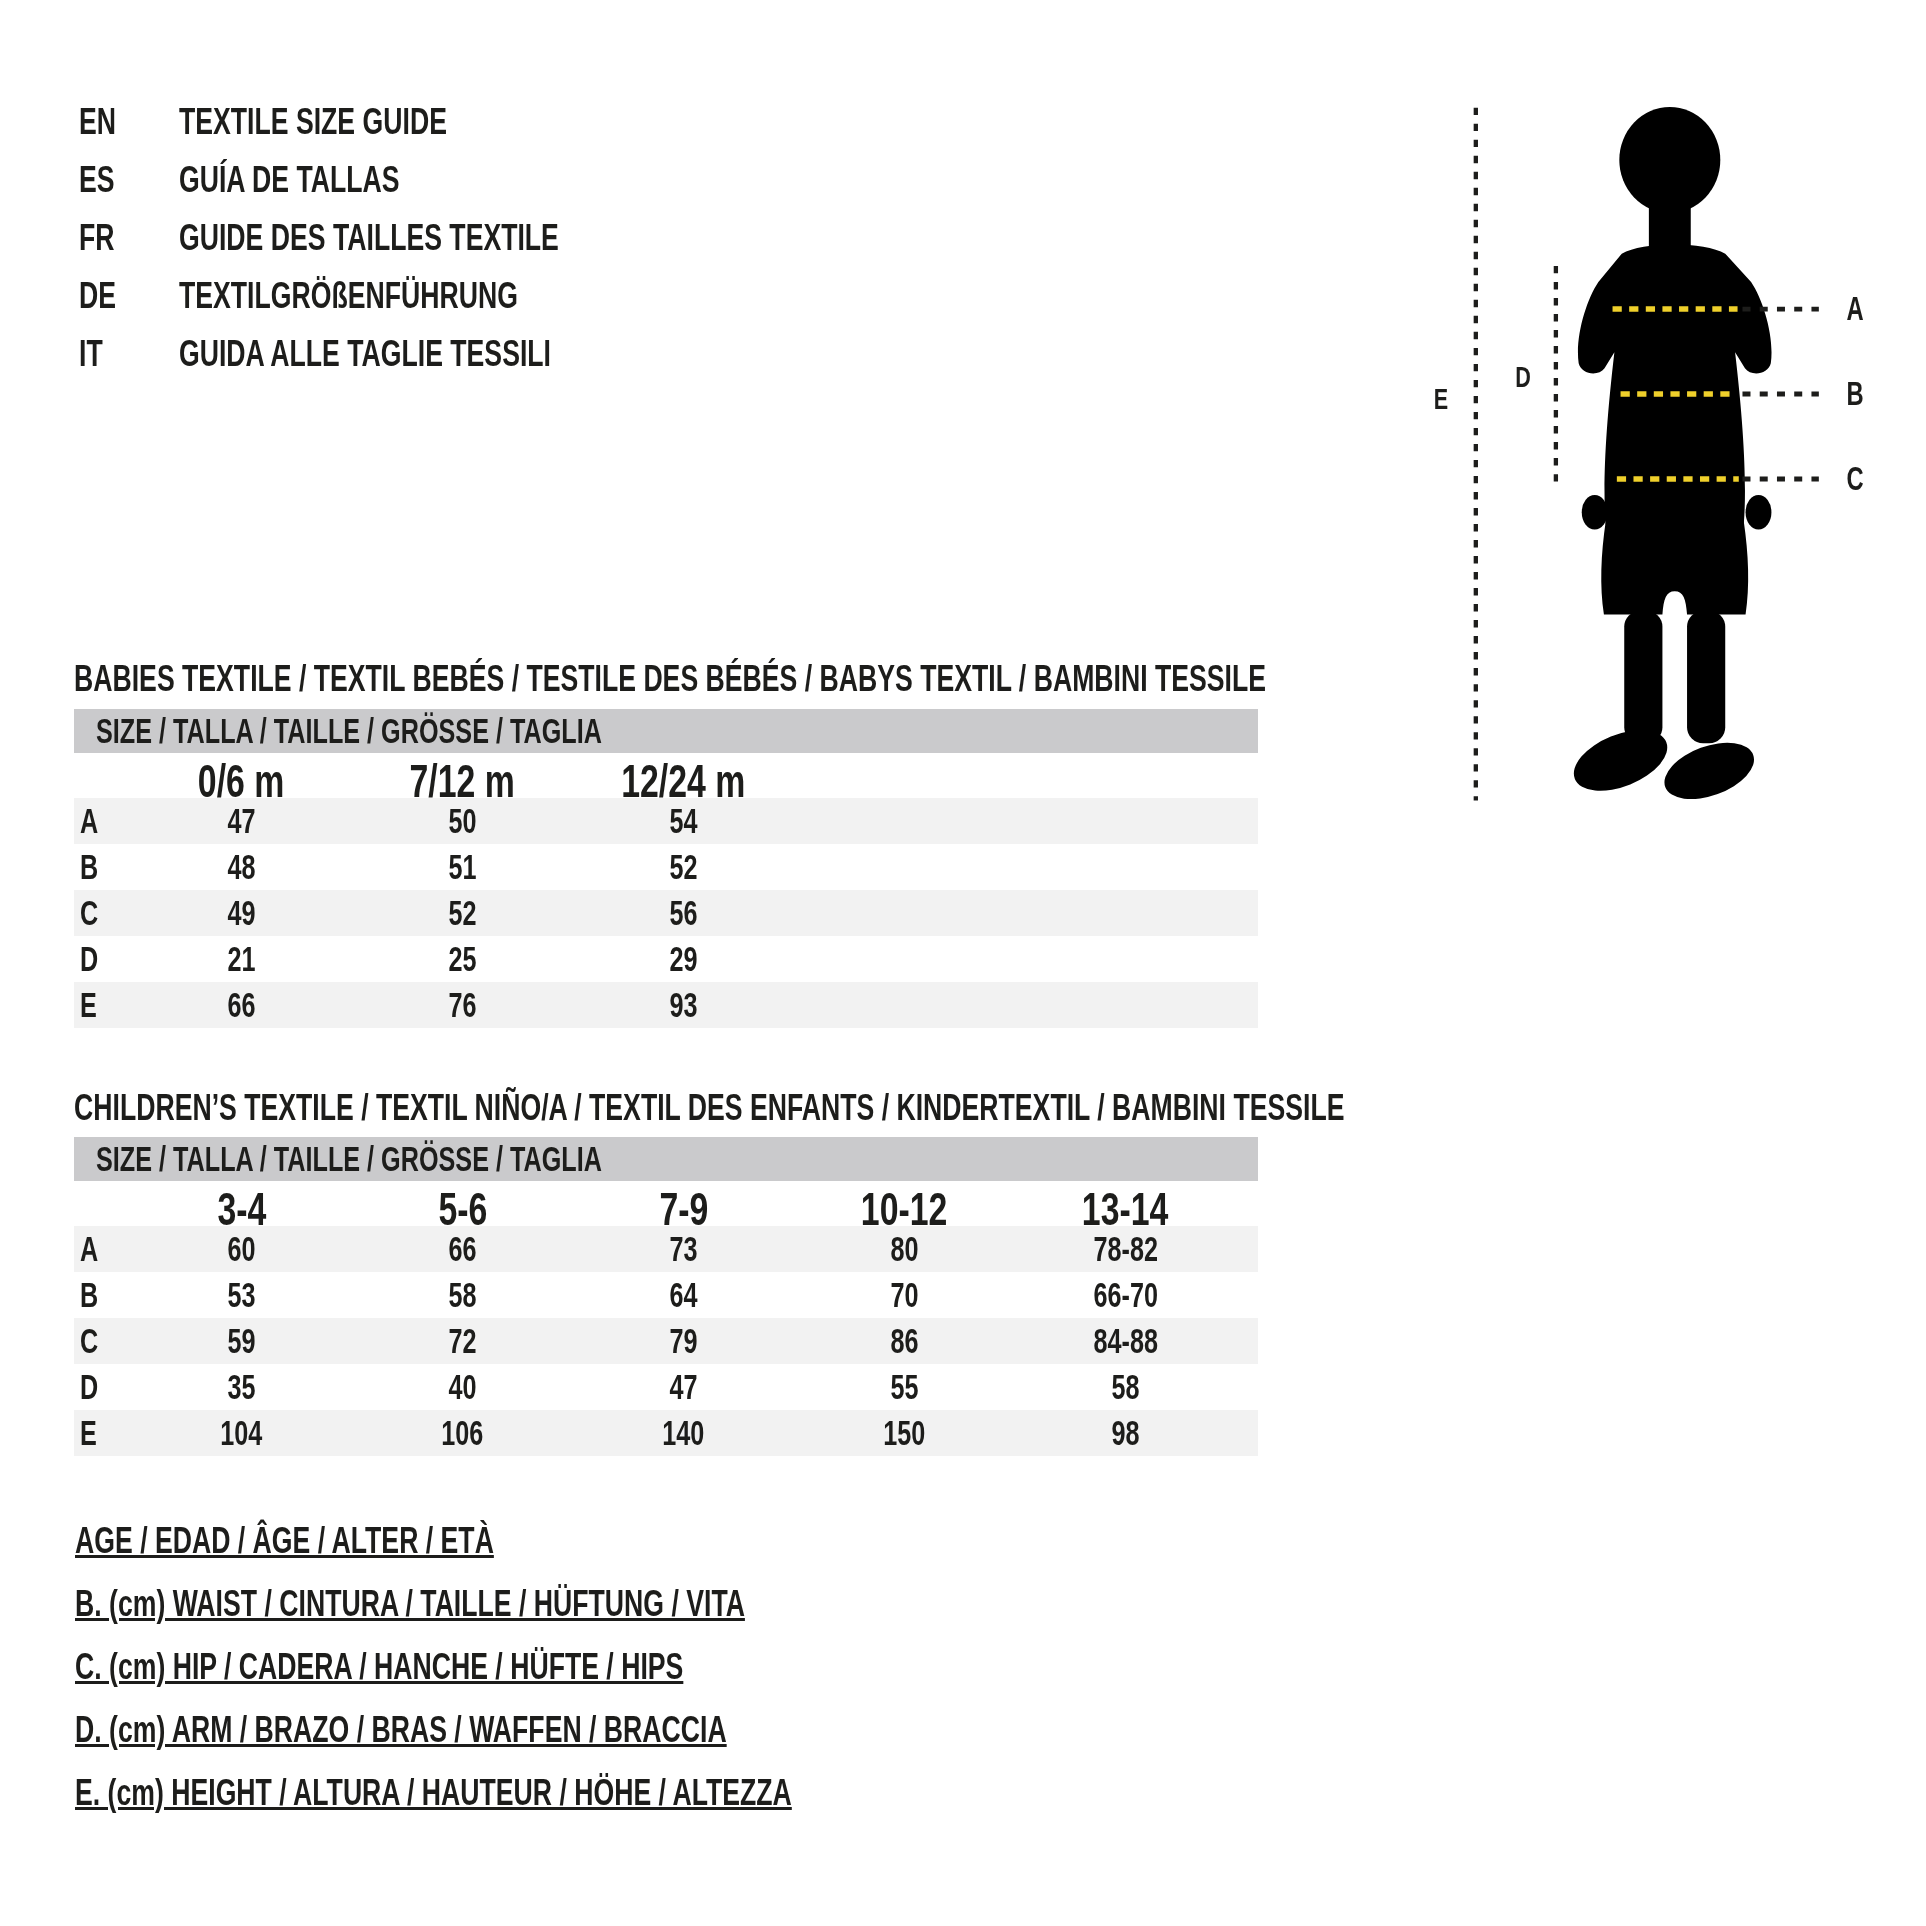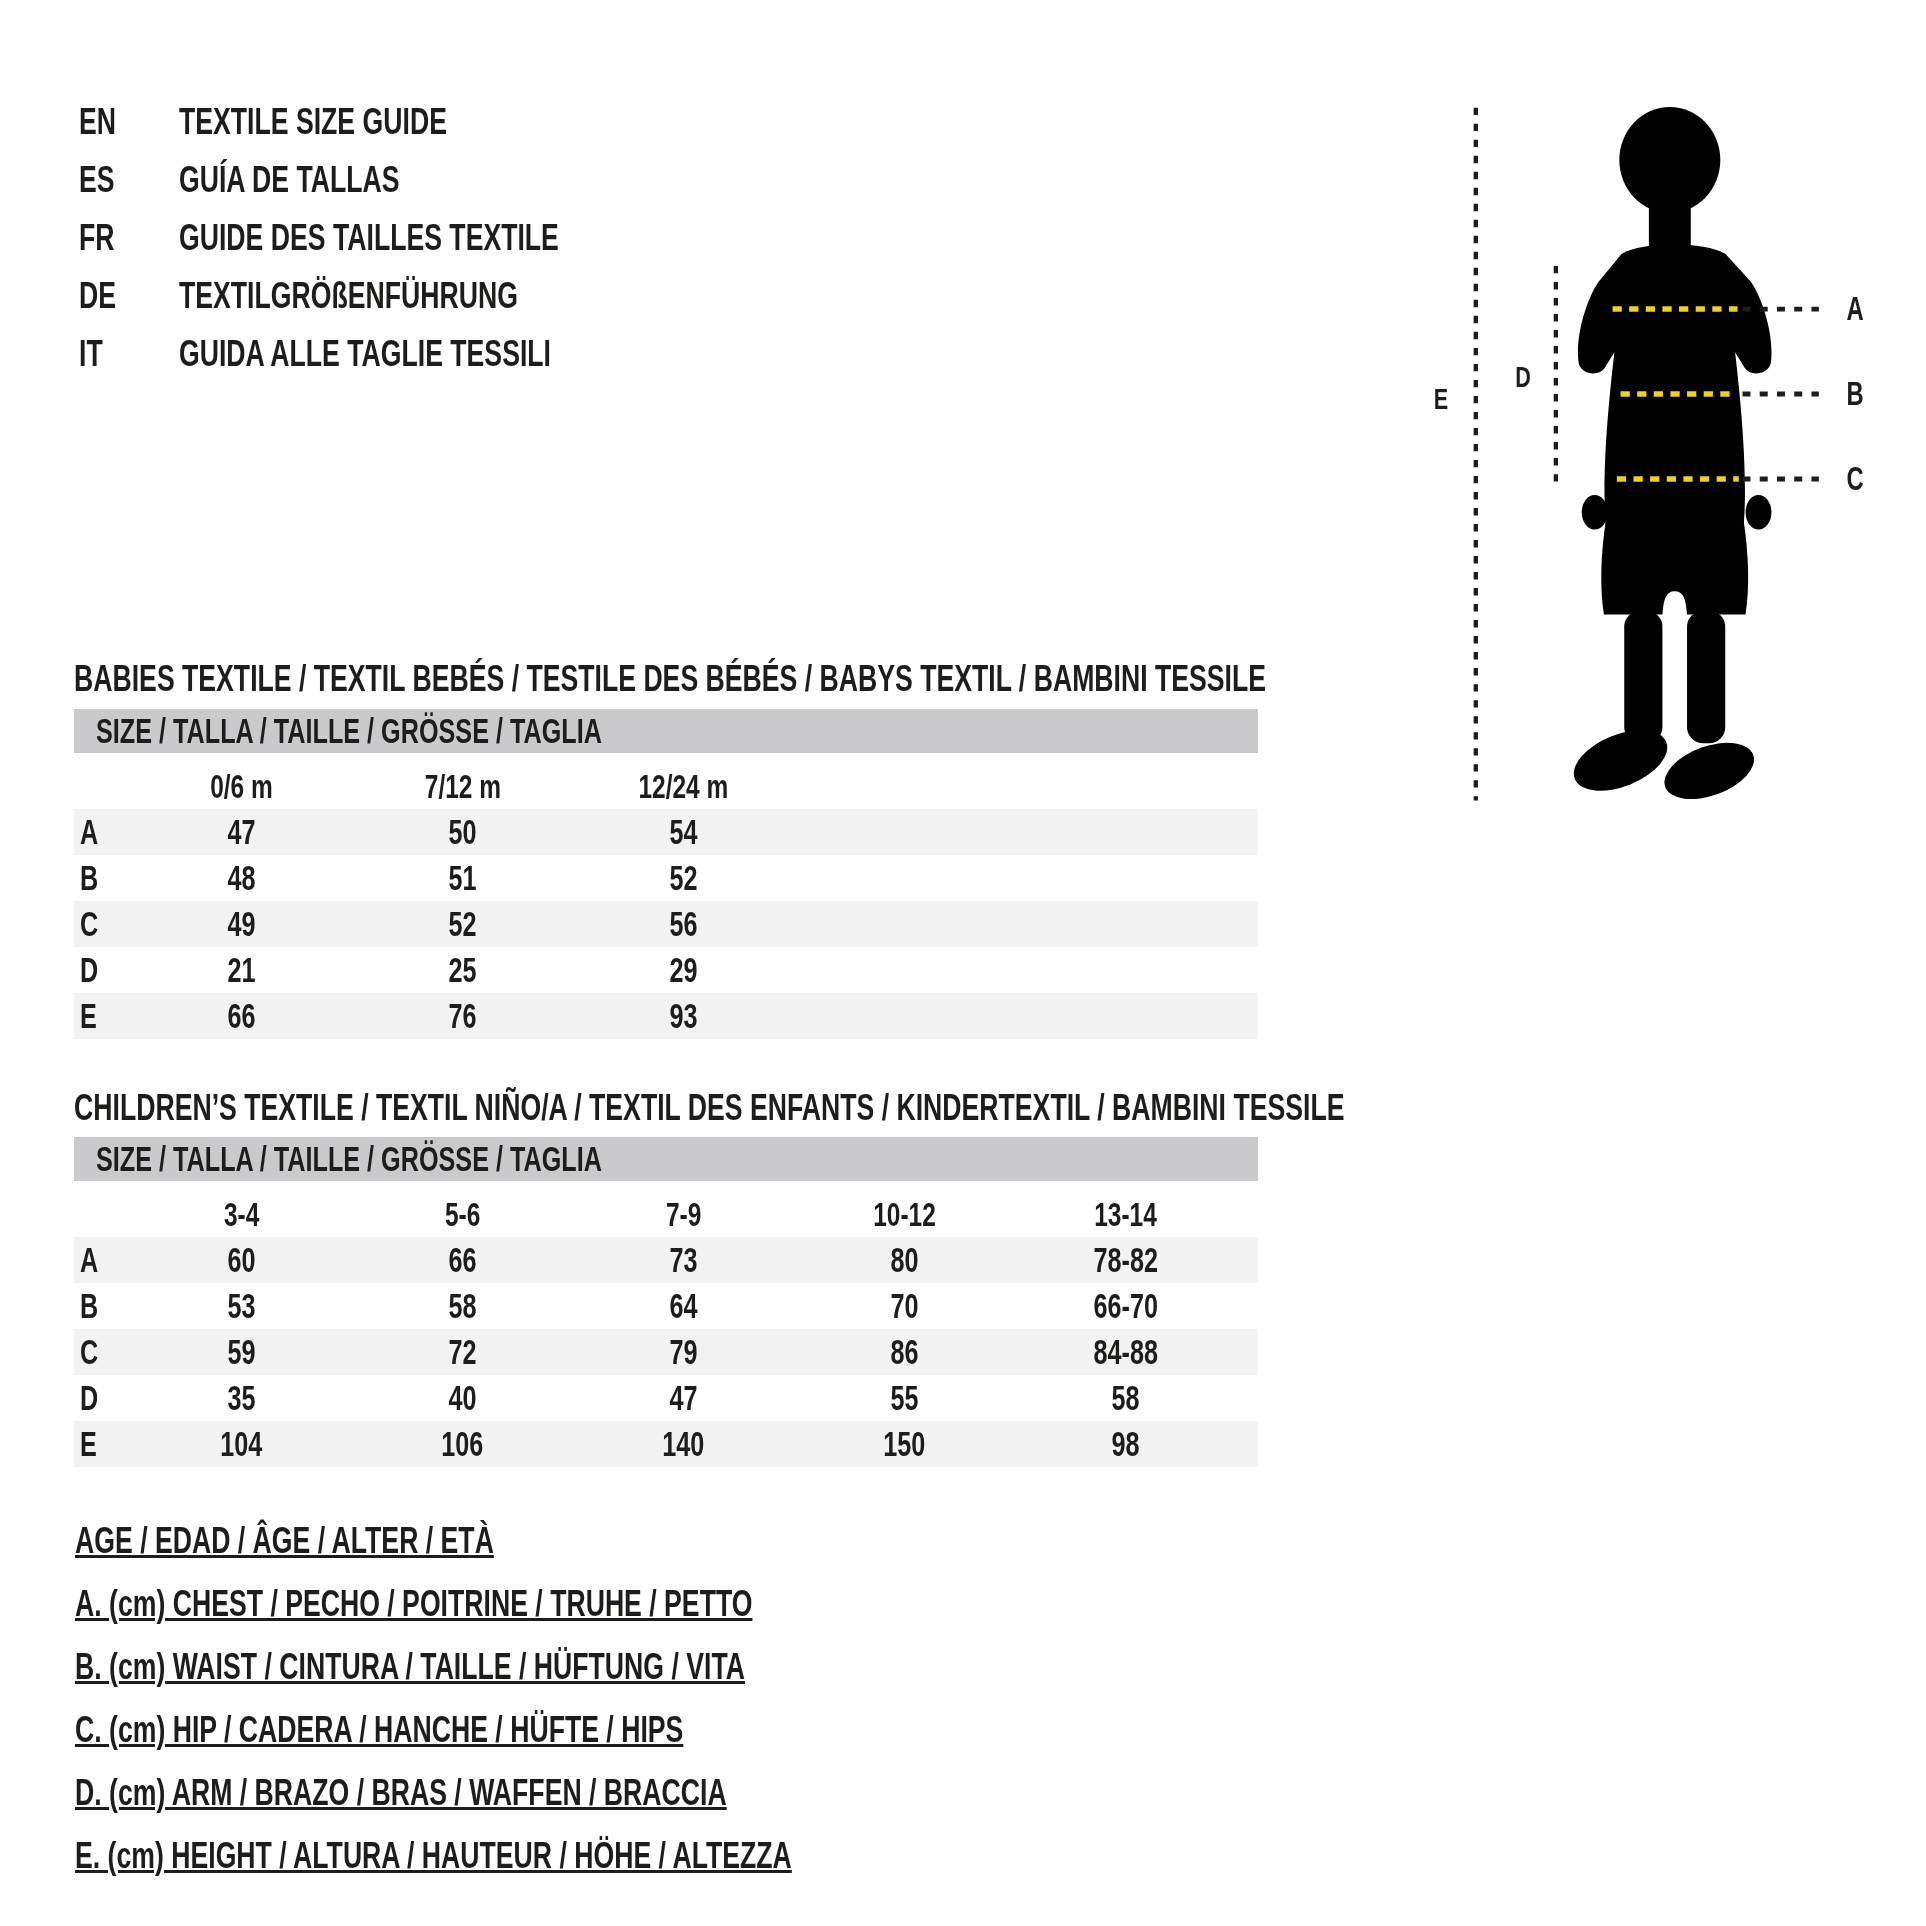--- a/index.html
+++ b/index.html
@@ -21,21 +21,21 @@
   .heading { position:absolute; left:74px; height:38px; display:flex; align-items:center; font-size:37px; }
   .heading-babies { top:660px; }
   .heading-children { top:1089px;justify-content:center; }
 
   
   .size-table { position:absolute; left:74px; width:1184px; }
   .table-babies { top:709px; }
   .table-children { top:1137px; }
   .size-bar { height:44px; background:#cacacc; display:flex; align-items:center; padding-left:22px; font-size:35px; }
   .tgrid { display:grid; grid-template-columns:57px 221px 221px 221px 221px 221px; align-items:center; }
-  .thead { height:45px; font-size:34px;margin-top:11px; }
+  .thead { height:45px; font-size:47px; }
   .trow { height:46px; font-size:35px; }
   .alt { background:#f2f2f2; }
   .tlabel { padding-left:6.2px; text-align:left; }
   .tcell { text-align:center; }
 
   
   .legend { position:absolute; left:75px; top:1509px;text-decoration:underline; }
   .legend-row { height:63px; display:flex; align-items:center; font-size:37px; }
 
   
@@ -224,23 +224,20 @@
       <div class="tcell"><span class="cond-c">150</span></div>
       <div class="tcell"><span class="cond-c">98</span></div>
     </div>
   </div>
 
   <div class="legend">
     <div class="legend-row">
         <span class="cond-l">AGE / EDAD / ÂGE / ALTER / ETÀ</span>
       </div>
     <div class="legend-row">
-        <span class="cond-l">A. (cm) CHEST / PECHO / POITRINE / TRUHE / PETTO</span>
-      </div>
-    <div class="legend-row">
         <span class="cond-l">B. (cm) WAIST / CINTURA / TAILLE / HÜFTUNG / VITA</span>
       </div>
     <div class="legend-row">
         <span class="cond-l">C. (cm) HIP / CADERA / HANCHE / HÜFTE / HIPS</span>
       </div>
     <div class="legend-row">
         <span class="cond-l">D. (cm) ARM / BRAZO / BRAS / WAFFEN / BRACCIA</span>
       </div>
     <div class="legend-row">
         <span class="cond-l">E. (cm) HEIGHT / ALTURA / HAUTEUR / HÖHE / ALTEZZA</span>

